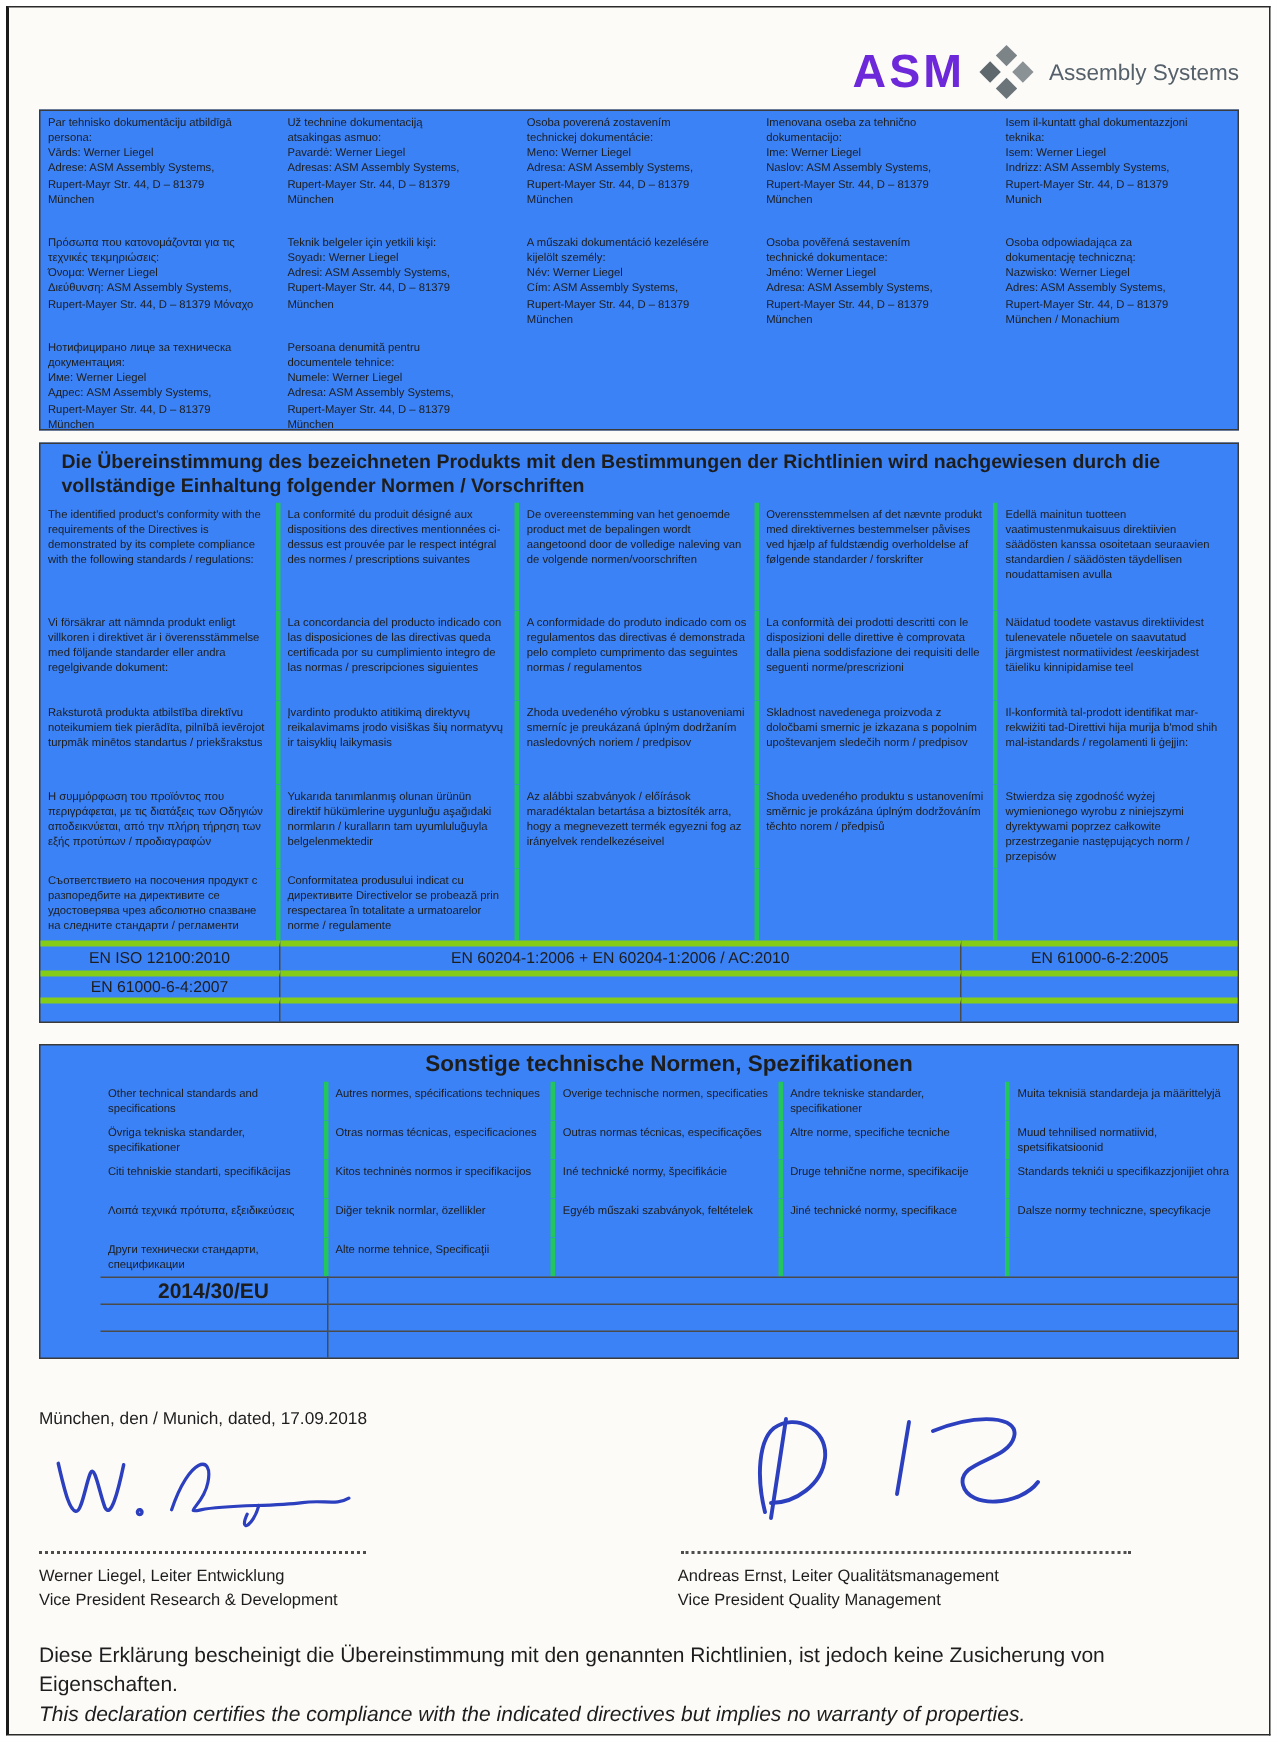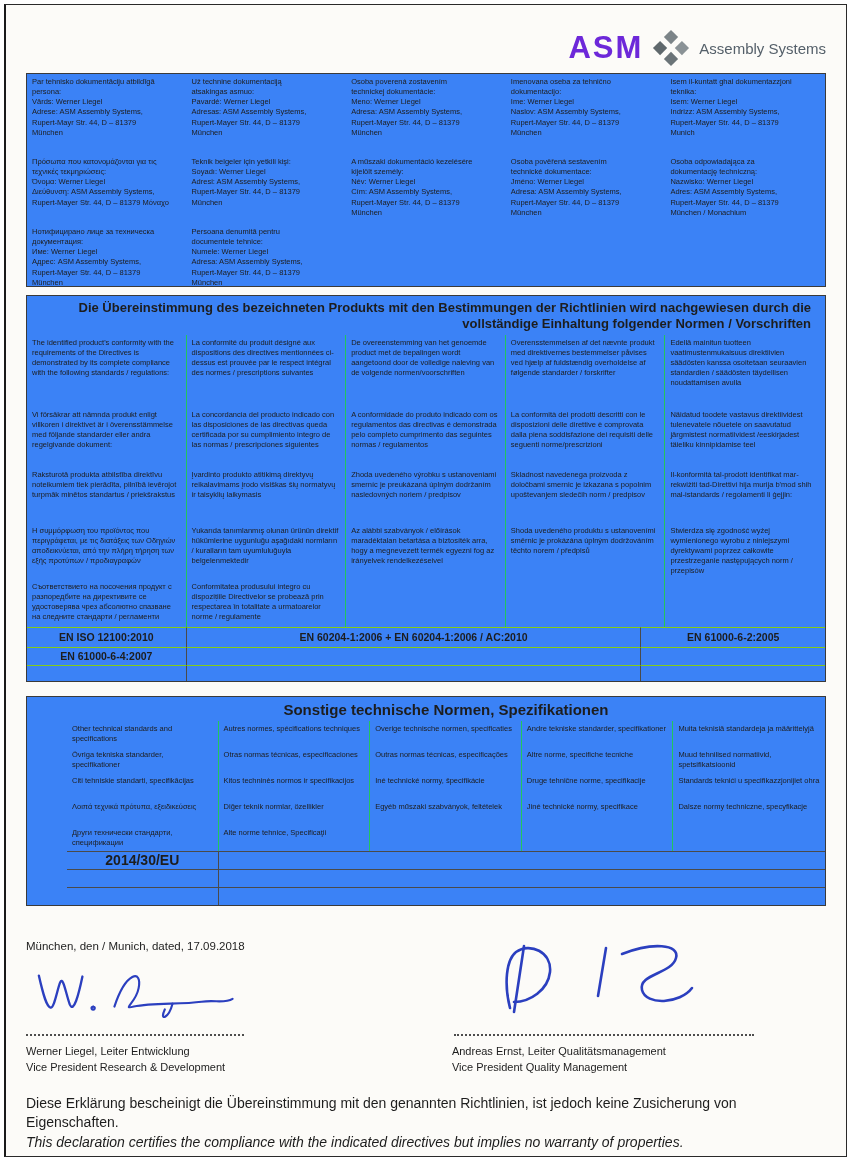--- a/index.html
+++ b/index.html
@@ -10,32 +10,32 @@
   
   .logo-row { display:flex; justify-content:flex-end; align-items:center; gap:9px; height:42px; margin-bottom:4px; }
   .logo-asm { font-size:31px; font-weight:bold; color:#6d28d9; letter-spacing:2px; }
   .logo-sub { font-size:15px; color:#55606a; }
   .logo-mark { width:38px; height:38px; }
 
   
   .box { border:1px solid #3a3a3a; background:#3b82f6; }
   .row { display:grid; grid-template-columns:repeat(5,1fr); overflow:hidden; }
   .cell { padding:3px 5px 0 5px; font-size:7.5px; line-height:1.35; white-space:pre-line; overflow:hidden; }
-  .vsep .cell { border-right:1px solid #22c55e; }
+  .vsep .cell { border-right:3px solid #22c55e; }
   .vsep .cell:last-child { border-right:none; }
 
   .h80{height:80px} .h70{height:70px} .h62{height:62px}
   .h72{height:72px} .h60{height:60px} .h56{height:56px} .h48{height:48px}
   .h26{height:26px} .h20{height:20px} .h18{height:18px} .h16{height:16px}
 
-  .conf-title { text-align:right; font-weight:bold; font-size:13px; line-height:1.22; padding:4px 14px 3px 14px; }
+  .conf-title { text-align:left; font-weight:bold; font-size:13px; line-height:1.22; padding:4px 14px 3px 14px; }
 
   .std-row { display:grid; grid-template-columns:20% 57% 23%; }
-  .scell { border-top:1px solid #84cc16; border-right:1px solid #4a4a4a; display:flex; align-items:center; justify-content:center;
-           font-weight:bold; font-size:10.5px; overflow:hidden; }
+  .scell { border-top:4px solid #84cc16; border-right:1px solid #4a4a4a; display:flex; align-items:center; justify-content:center;
+           font-weight:normal; font-size:10.5px; overflow:hidden; }
   .scell:last-child { border-right:none; }
 
   .other-title { text-align:center; font-weight:bold; font-size:15px; padding:4px 0 3px 0; }
   .val-row { display:grid; grid-template-columns:20% 80%; }
   .vcell { border-top:1px solid #4a4a4a; border-right:1px solid #4a4a4a; display:flex; align-items:center; justify-content:center;
            font-weight:bold; font-size:14px; overflow:hidden; }
   .vcell2 { border-top:1px solid #4a4a4a; }
 
   
   .date-line { margin-top:34px; font-size:11.5px; }
@@ -177,21 +177,21 @@
     </div>
     <div class="row vsep h56">
       <div class="cell">Η συμμόρφωση του προϊόντος που περιγράφεται, με τις διατάξεις των Οδηγιών αποδεικνύεται, από την πλήρη τήρηση των εξής προτύπων / προδιαγραφών</div>
       <div class="cell">Yukarıda tanımlanmış olunan ürünün direktif hükümlerine uygunluğu aşağıdaki normların / kuralların tam uyumluluğuyla belgelenmektedir</div>
       <div class="cell">Az alábbi szabványok / előírások maradéktalan betartása a biztosíték arra, hogy a megnevezett termék egyezni fog az irányelvek rendelkezéseivel</div>
       <div class="cell">Shoda uvedeného produktu s ustanoveními směrnic je prokázána úplným dodržováním těchto norem / předpisů</div>
       <div class="cell">Stwierdza się zgodność wyżej wymienionego wyrobu z niniejszymi dyrektywami poprzez całkowite przestrzeganie następujących norm / przepisów</div>
     </div>
     <div class="row vsep h48">
       <div class="cell">Съответствието на посочения продукт с разпоредбите на директивите се удостоверява чрез абсолютно спазване на следните стандарти / регламенти</div>
-      <div class="cell">Conformitatea produsului integro cu dispozițiile Directivelor se probează prin respectarea în totalitate a urmatoarelor norme / regulamente</div>
+      <div class="cell">Conformitatea produsului indicat cu директивите Directivelor se probează prin respectarea în totalitate a urmatoarelor norme / regulamente</div>
       <div class="cell"></div>
       <div class="cell"></div>
       <div class="cell"></div>
     </div>
 
     <div class="std-row h20">
       <div class="scell">EN ISO 12100:2010</div>
       <div class="scell">EN 60204-1:2006 + EN 60204-1:2006 / AC:2010</div>
       <div class="scell">EN 61000-6-2:2005</div>
     </div>

